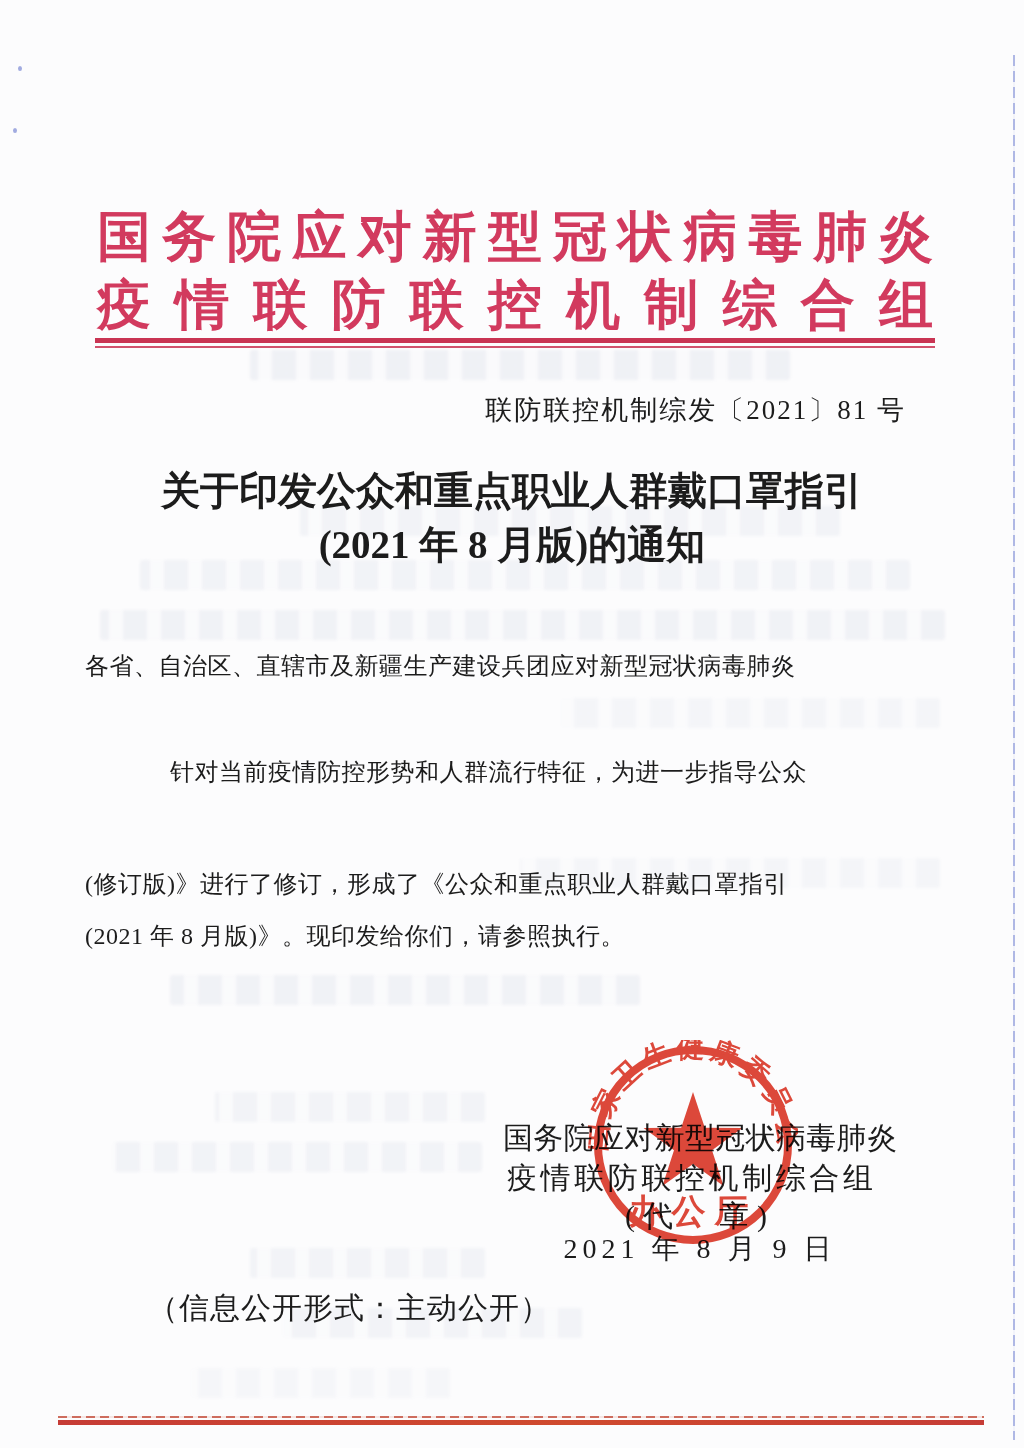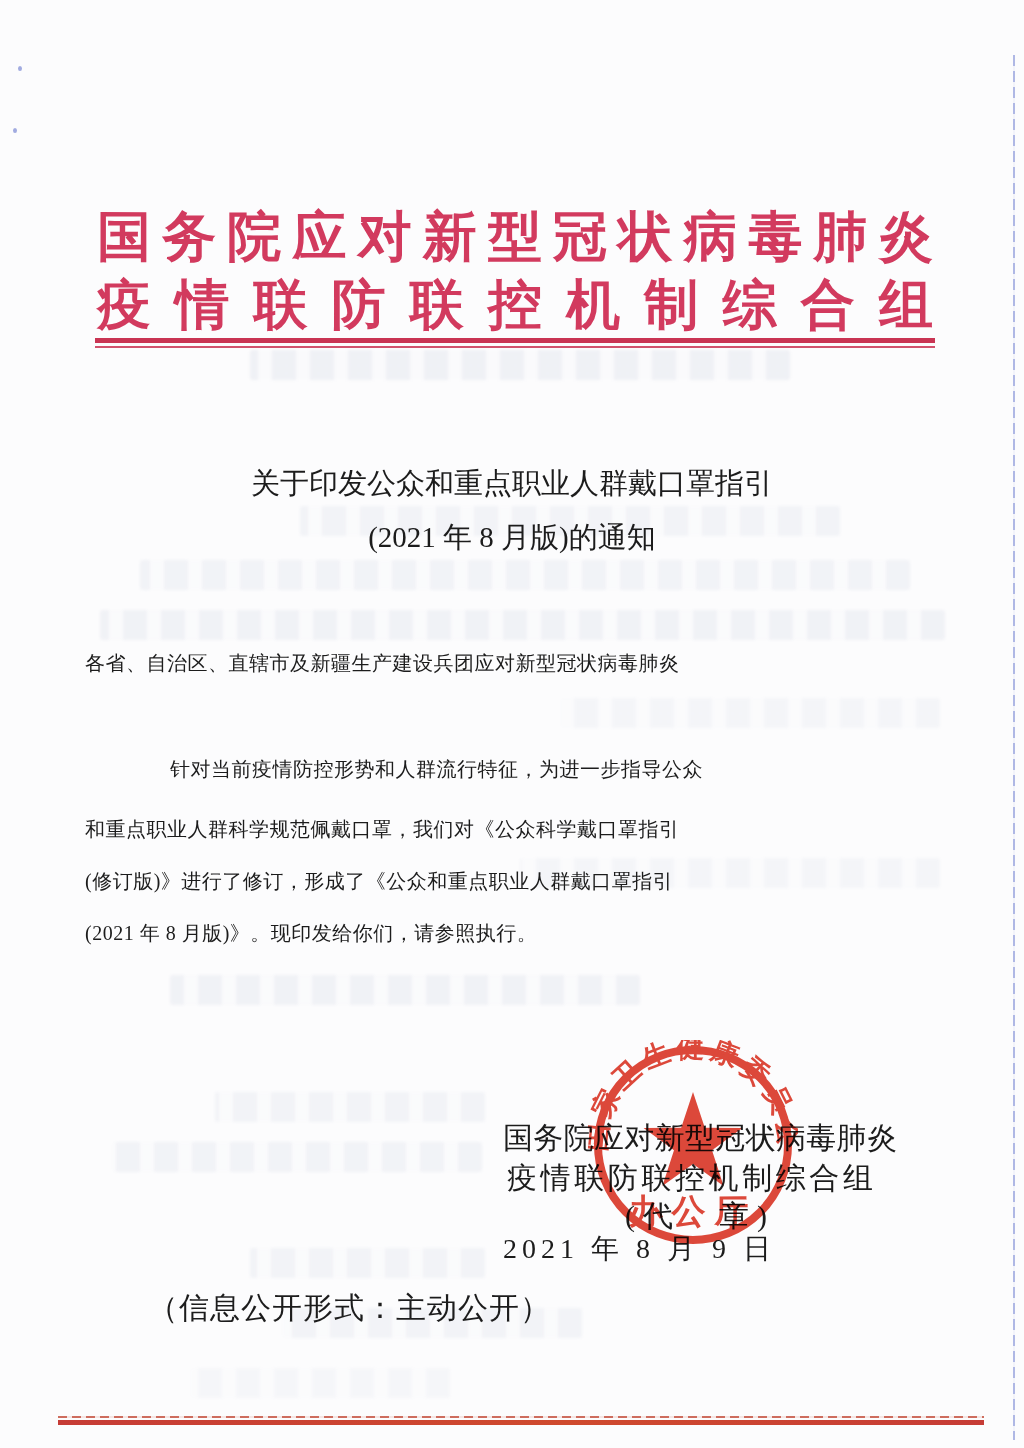--- a/index.html
+++ b/index.html
@@ -17,36 +17,36 @@
   .header-line{left:97px;width:836px;font-weight:bold;font-size:54px;line-height:1.1;
     color:var(--header-red,#d23a5e);z-index:2;}
   .hl1{top:208px;}
   .hl2{top:276px;}
   .rule{left:95px;top:338px;width:840px;z-index:2;}
   .rule-thick{height:5px;background:var(--rule-red,#c93453);}
   .rule-thin{margin-top:3px;height:2px;background:var(--rule-red,#c93453);opacity:.85;}
 
   .doc-number{top:392px;right:118px;font-size:27px;letter-spacing:2px;z-index:2;}
 
-  .title-line{left:0;width:1024px;text-align:center;font-weight:normal;font-size:29px;z-index:2;}
+  .title-line{left:0;width:1024px;text-align:center;font-weight:bold;font-size:39px;z-index:2;}
   .tl1{top:464px;}
   .tl2{top:518px;}
 
-  .bline{left:85px;font-size:20px;letter-spacing:.5px;z-index:2;}
+  .bline{left:85px;font-size:24px;letter-spacing:.5px;z-index:2;}
   .b0{top:650px;}
   .b1{top:703px;}
   .b2{top:756px;left:170px;text-align:center;}
   .b3{top:816px;}
   .b4{top:868px;text-align:center;}
   .b5{top:920px;text-align:center;}
 
   .sig1{top:1118px;left:503px;width:394px;font-size:30px;z-index:2;}
   .sig2{top:1158px;left:507px;width:366px;font-size:30px;z-index:2;}
   .sig3{top:1196px;left:503px;width:394px;text-align:center;font-size:30px;letter-spacing:8px;z-index:2;}
-  .sigdate{top:1230px;left:503px;width:394px;text-align:left;font-size:28px;letter-spacing:5px;z-index:2;}
+  .sigdate{top:1230px;left:503px;width:394px;text-align:center;font-size:28px;letter-spacing:5px;z-index:2;}
 
   .footer-note{top:1264px;left:148px;font-size:30px;letter-spacing:1px;z-index:2;margin-top:24px;}
 
   .bottom-rule{left:58px;top:1416px;width:926px;z-index:2;}
   .br-thin{height:2px;background:repeating-linear-gradient(90deg,
       rgba(190,60,40,.75) 0 9px, rgba(190,60,40,.12) 9px 14px);}
   .br-thick{margin-top:2px;height:5px;
       background:linear-gradient(90deg,#c63c36,#cf4a2e 55%,#c63c36);}
 
   
@@ -112,27 +112,27 @@
       <span>制</span>
       <span>综</span>
       <span>合</span>
       <span>组</span>
     </div>
   <div class="abs rule">
     <div class="rule-thick"></div>
     <div class="rule-thin"></div>
   </div>
 
+  <div class="abs doc-number">联防联控机制综发〔2021〕81 号</div>
 
   <div class="abs title-line tl1">关于印发公众和重点职业人群戴口罩指引</div>
   <div class="abs title-line tl2">(2021 年 8 月版)的通知</div>
 
   <div class="abs bline b0">各省、自治区、直辖市及新疆生产建设兵团应对新型冠状病毒肺炎</div>
   <div class="abs bline b2">针对当前疫情防控形势和人群流行特征，为进一步指导公众</div>
-  <div class="abs bline b3">和重点职业人群科学规范佩戴口罩，我们对《公众科学戴口罩指引</div>
   <div class="abs bline b4">(修订版)》进行了修订，形成了《公众和重点职业人群戴口罩指引</div>
   <div class="abs bline b5">(2021 年 8 月版)》。现印发给你们，请参照执行。</div>
 
   <div class="abs sig1 jchars">
       <span>国</span>
       <span>务</span>
       <span>院</span>
       <span>应</span>
       <span>对</span>
       <span>新</span>

